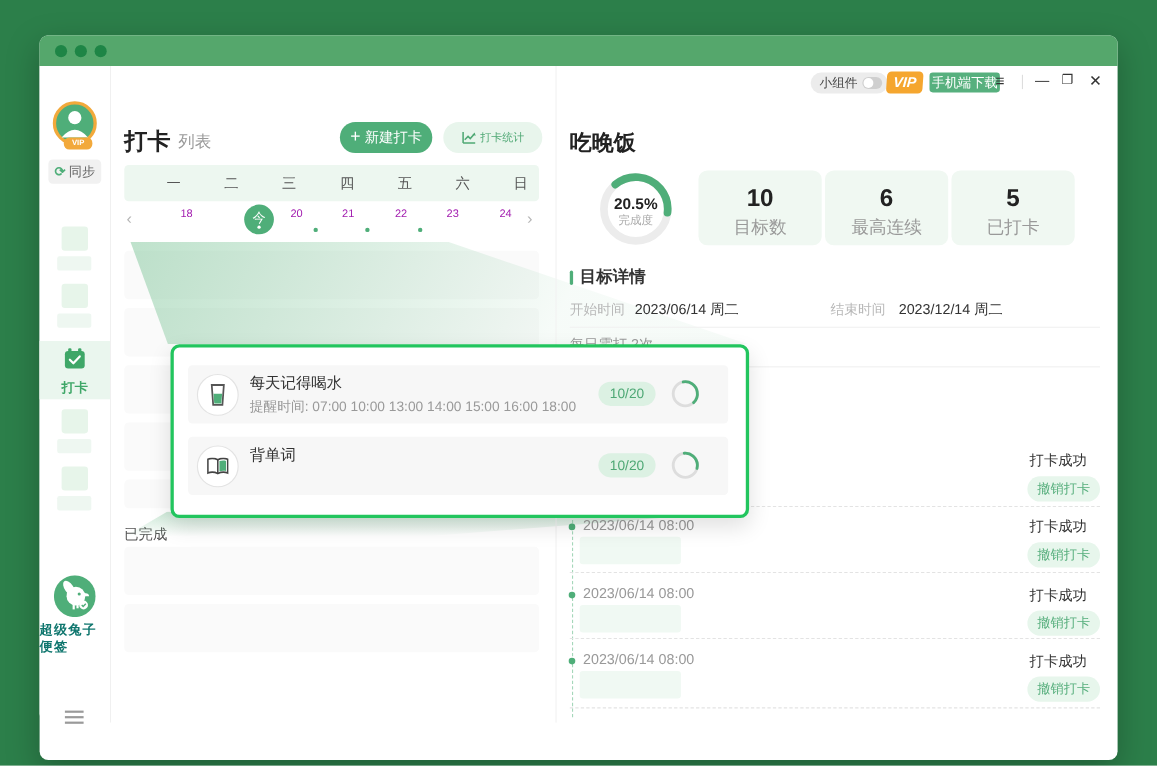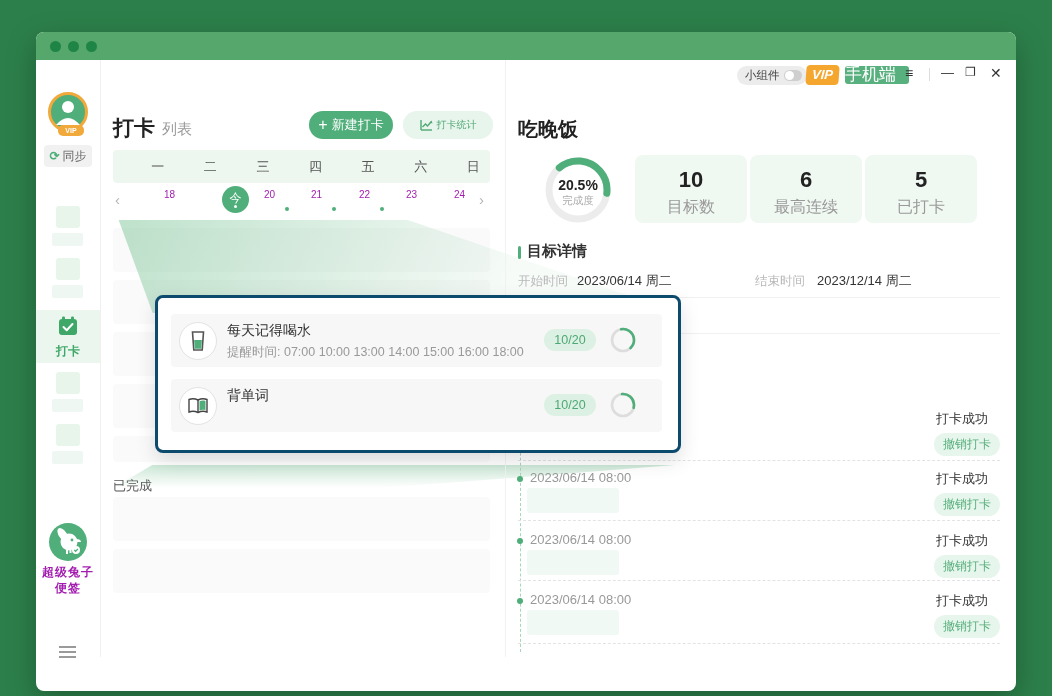--- a/index.html
+++ b/index.html
@@ -9,21 +9,21 @@
   .titlebar{position:absolute;left:0;top:0;width:980px;height:28px;background:#55A76C;border-radius:8px 8px 0 0;}
   .tdot{position:absolute;top:9px;width:11px;height:11px;border-radius:50%;background:#1E8546;}
   
   .sidebar{position:absolute;left:0;top:28px;width:64px;height:597px;background:#fff;border-right:1px solid #f0f0f0;border-radius:0 0 0 8px;}
   .ph-sq{position:absolute;left:20px;width:24px;height:22px;border-radius:3px;background:#E7F5EA;}
   .ph-bar{position:absolute;left:16px;width:31px;height:13px;border-radius:2px;background:#EEF7F1;}
   .side-active{position:absolute;left:0;top:250px;width:64px;height:53px;background:#EAF6EE;text-align:center;}
   .side-active .lbl{color:#3FA768;font-size:12px;font-weight:bold;display:block;margin-top:2px;}
   .sync-btn{position:absolute;left:8px;top:85px;width:48px;height:22px;background:#F1F1F1;border-radius:4px;display:flex;align-items:center;justify-content:center;font-size:12px;color:#666;gap:3px;cursor:pointer;}
   .sync-ic{color:#4FAE79;font-size:12px;font-weight:bold;}
-  .logo-txt{position:absolute;left:0;width:64px;text-align:center;color:#a21caf;font-weight:bold;font-size:12px;letter-spacing:1px;}
+  .logo-txt{position:absolute;left:0;width:64px;text-align:left;color:#0f766e;font-weight:bold;font-size:12px;letter-spacing:1px;}
   .hamburger{position:absolute;left:23px;top:586px;width:17px;height:12px;cursor:pointer;}
   .hamburger i{display:block;height:2px;background:#9a9a9a;margin-bottom:3px;}
   
   .lp-title{position:absolute;left:77px;top:82px;font-size:21px;font-weight:bold;color:#222;}
   .lp-sub{position:absolute;left:126px;top:88px;font-size:15px;color:#999;}
   .btn-new{position:absolute;left:273px;top:79px;width:84px;height:28px;background:#4FAE79;border-radius:15px;color:#fff;font-size:13px;display:flex;align-items:center;justify-content:center;gap:4px;cursor:pointer;}
   .btn-stats{position:absolute;left:367px;top:79px;width:90px;height:28px;background:#E8F5EC;border-radius:15px;color:#4FA874;font-size:10px;display:flex;align-items:center;justify-content:center;gap:4px;cursor:pointer;}
   .week-head{position:absolute;left:77px;top:118px;width:377px;height:33px;background:#EDF7F0;border-radius:4px;display:flex;}
   .week-head span{width:47.5px;margin-left:19px;text-align:center;line-height:33px;font-size:13px;color:#555;}
   .wh-first{margin-left:28px !important;}
@@ -31,21 +31,21 @@
   .date-cell{position:absolute;top:4px;width:47.5px;text-align:left;font-size:10px;color:#a21caf;}
   .date-dot{position:absolute;left:50%;margin-left:-2px;top:22px;width:4px;height:4px;border-radius:50%;background:#4FAE79;}
   .today{position:absolute;width:27px;height:27px;border-radius:50%;background:#4FAE79;color:#fff;text-align:center;font-size:12px;line-height:24px;}
   .today .tdot2{position:absolute;left:50%;margin-left:-1.5px;top:19px;width:3px;height:3px;border-radius:50%;background:#fff;}
   .arrow{position:absolute;top:6px;font-size:15px;color:#b5b5b5;cursor:pointer;}
   .lrow{position:absolute;left:77px;width:377px;background:#FAFAFA;border-radius:4px;}
   .done-lbl{position:absolute;left:77px;top:445px;font-size:13px;color:#555;}
   .beam-top{position:absolute;left:77px;top:188px;width:567px;height:93px;background:linear-gradient(115deg,rgba(110,190,140,.45),rgba(110,190,140,.06) 70%);clip-path:polygon(1% 0,52% 0,100% 100%,7% 100%);}
   .beam-bot{position:absolute;left:77px;top:433px;width:562px;height:23px;background:linear-gradient(to bottom,rgba(110,190,140,.35),rgba(110,190,140,0));clip-path:polygon(7% 0,100% 0,48% 100%,0 100%);}
   
-  .popup{position:absolute;left:119px;top:263px;width:520px;height:152px;background:#fff;border:3px solid #0c4a6e;border-radius:8px;box-shadow:0 8px 20px rgba(0,0,0,.12);z-index:9;}
+  .popup{position:absolute;left:119px;top:281px;width:520px;height:152px;background:#fff;border:3px solid #22c55e;border-radius:8px;box-shadow:0 8px 20px rgba(0,0,0,.12);z-index:9;}
   .p-item{position:absolute;left:13px;width:491px;height:53px;background:#F7F7F7;border-radius:4px;}
   .p-icon{position:absolute;left:8px;top:8px;width:36px;height:36px;border:1px solid #e3e3e3;border-radius:50%;background:#fff;display:flex;align-items:center;justify-content:center;}
   .p-title{position:absolute;left:56px;top:8px;font-size:14px;color:#333;}
   .p-times{position:absolute;left:56px;top:30px;font-size:12.5px;color:#999;}
   .p-badge{position:absolute;left:373px;top:15px;width:52px;height:22px;background:#DCF1E3;border-radius:11px;color:#4EA875;font-size:12.5px;text-align:center;line-height:22px;}
   .p-ring{position:absolute;left:438px;top:12px;}
   
   .panel-divider{position:absolute;left:469px;top:28px;width:1px;height:597px;background:#f2f2f2;}
   .d-title{position:absolute;left:482px;top:84px;font-size:20px;font-weight:bold;color:#222;}
   .stat-card{position:absolute;top:123px;width:112px;height:68px;background:#F0F8F2;border-radius:8px;text-align:center;}
@@ -64,21 +64,21 @@
   .rec .date{position:absolute;left:12px;top:2px;font-size:13px;color:#999;}
   .rec .blk{position:absolute;left:9px;top:20px;width:92px;height:25px;background:#F0F9F3;border-radius:3px;}
   .rec .status{position:absolute;right:12px;top:2px;font-size:13px;color:#333;}
   .rec .undo{position:absolute;right:0;top:25px;width:66px;height:23px;background:#E7F6EC;border-radius:12px;color:#56AE7C;font-size:12px;text-align:center;line-height:23px;cursor:pointer;}
   .rsep{position:absolute;left:482px;width:482px;border-top:1px dashed #e3e3e3;}
   
   .widget-pill{position:absolute;left:701px;top:34px;width:62px;height:19px;background:#ECECEC;border-radius:10px;display:flex;align-items:center;font-size:11.5px;color:#444;padding-left:8px;cursor:pointer;}
   .tg-track{position:absolute;right:5px;top:4px;width:18px;height:11px;background:#CFCFCF;border-radius:6px;}
   .tg-knob{position:absolute;left:1px;top:1px;width:9px;height:9px;background:#fff;border-radius:50%;}
   .vip-badge{position:absolute;left:770px;top:33px;width:33px;height:20px;background:#F5A62F;border-radius:4px;color:#fff;font-weight:bold;font-style:italic;font-size:13px;text-align:center;line-height:20px;transform:skewX(-4deg);cursor:pointer;}
-  .dl-btn{position:absolute;left:809px;top:34px;width:64px;height:18px;background:#57B07E;border-radius:3px;color:#fff;font-size:17px;text-align:left;line-height:18px;cursor:pointer;}
+  .dl-btn{position:absolute;left:809px;top:34px;width:64px;height:18px;background:#57B07E;border-radius:3px;color:#fff;font-size:12px;text-align:center;line-height:18px;cursor:pointer;}
   .wc{position:absolute;top:33px;font-size:14px;color:#333;cursor:pointer;}
   .vsep{position:absolute;left:893px;top:36px;width:1px;height:13px;background:#ddd;}
   
   .avatar{position:absolute;left:12px;top:32px;width:40px;height:40px;border-radius:50%;background:#4FAE79;border:3px solid #F2A93B;box-sizing:border-box;cursor:pointer;}
   .vip-ribbon{position:absolute;left:7px;top:30px;width:26px;height:11px;background:#F2A93B;border-radius:5px;color:#fff;font-size:7px;font-weight:bold;text-align:center;line-height:11px;}
 </style>
 </head>
 <body>
 
 <div class="window">

